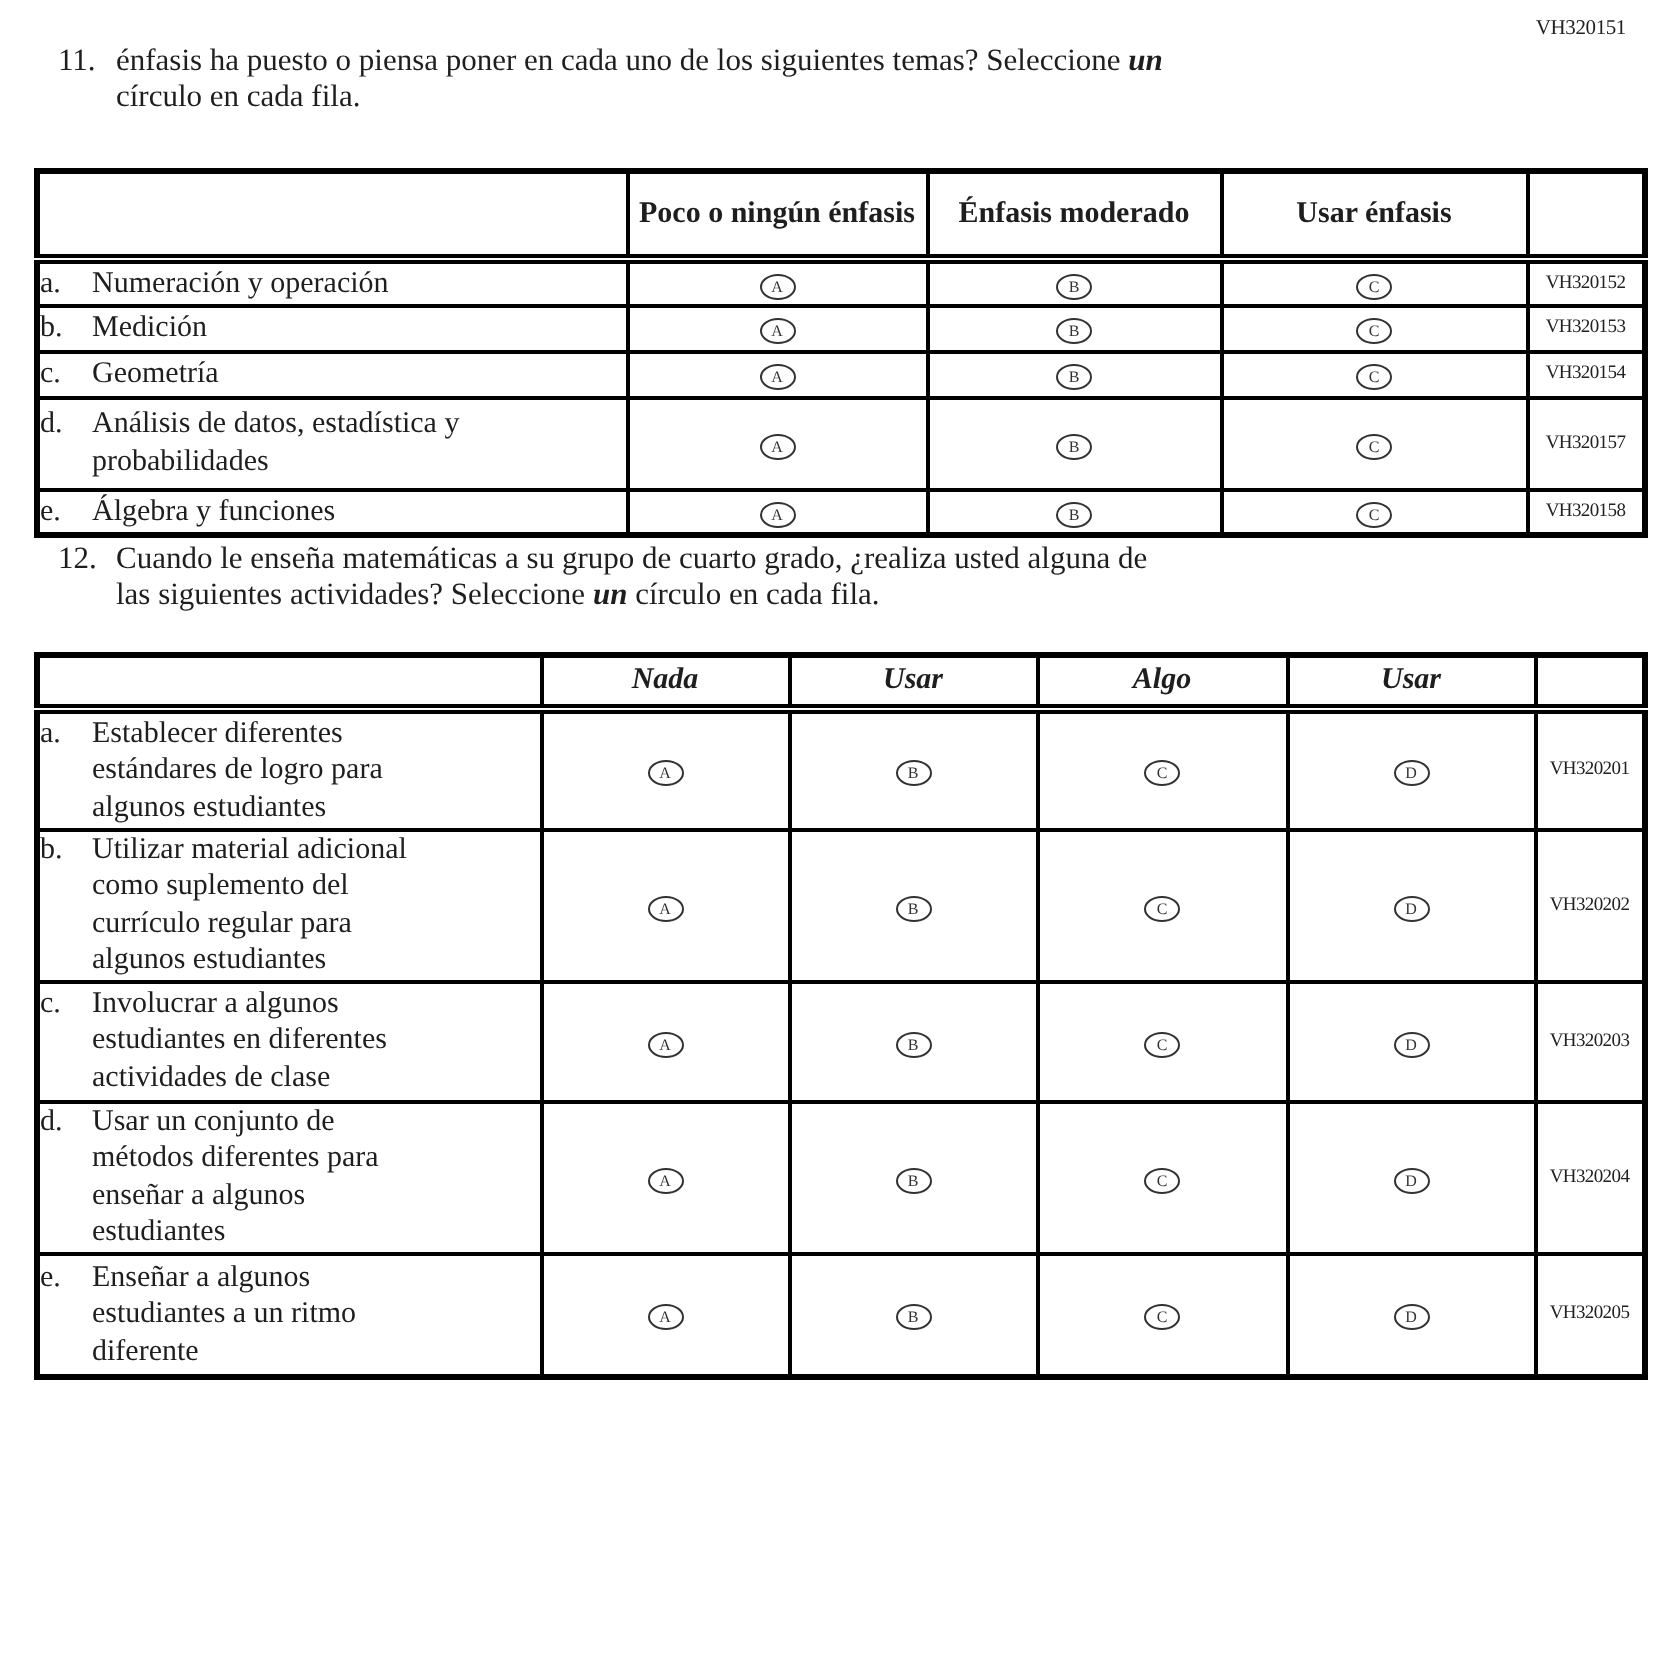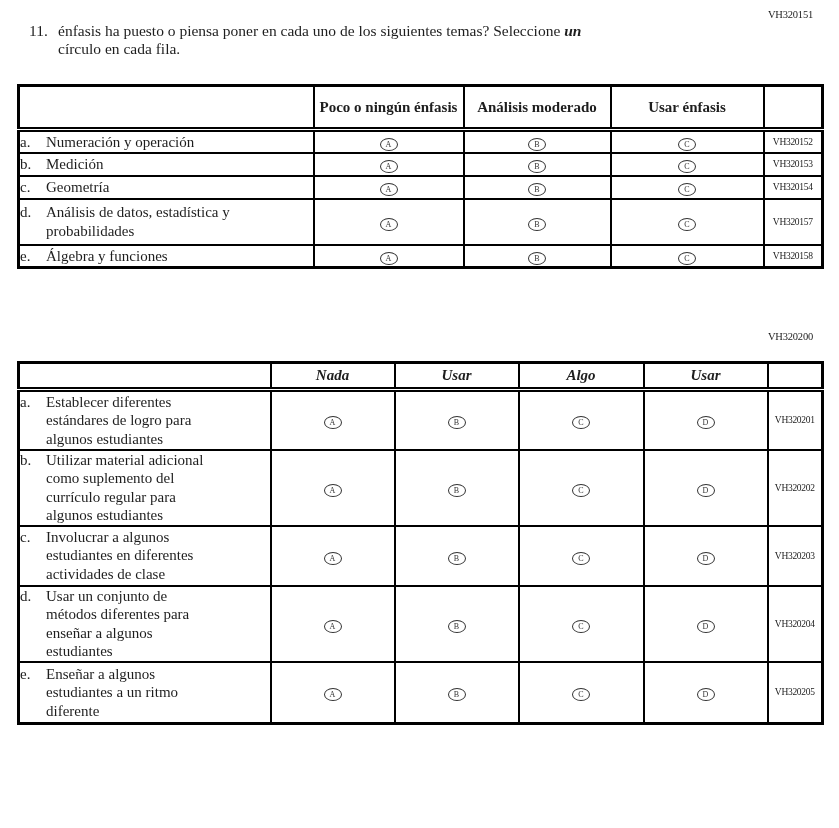--- a/index.html
+++ b/index.html
@@ -114,21 +114,21 @@
         <col style="width:295px">
           <col style="width:150px">
           <col style="width:147px">
           <col style="width:153px">
           <col style="width:59px">
       </colgroup>
       <tbody>
           <tr class="hdr11">
         <th></th>
         <th>Poco o ningún énfasis</th>
-        <th>Análisis moderado</th>
+        <th>Énfasis moderado</th>
         <th>Usar énfasis</th>
         <th></th>
       </tr>
       <tr class="h23">
         <td class="lbl-cell">
               <div class="lbl">
                 <span class="letter">a.</span>
                 <span class="txt">Numeración y operación</span>
               </div>
             </td>
@@ -182,21 +182,27 @@
               </div>
             </td>
         <td class="opt-cell"><span class="opt">A</span></td>
         <td class="opt-cell"><span class="opt">B</span></td>
         <td class="opt-cell"><span class="opt">C</span></td>
         <td class="code-cell">VH320158</td>
       </tr>
     </tbody>
       </table>
 
-    <div class="top-code second">VH320200</div>
+    <div class="question">
+      <div class="qnum">12.</div>
+      <div class="qtext">
+        <div>Cuando le enseña matemáticas a su grupo de cuarto grado, ¿realiza usted alguna de</div>
+        <div><span>las siguientes actividades? Seleccione</span> <span class="bold-un">un</span> <span>círculo en cada fila.</span></div>
+      </div>
+    </div>
 
     <table class="grid q12">
       <colgroup>
         <col style="width:252px">
           <col style="width:124px">
           <col style="width:124px">
           <col style="width:125px">
           <col style="width:124px">
           <col style="width:55px">
       </colgroup>

